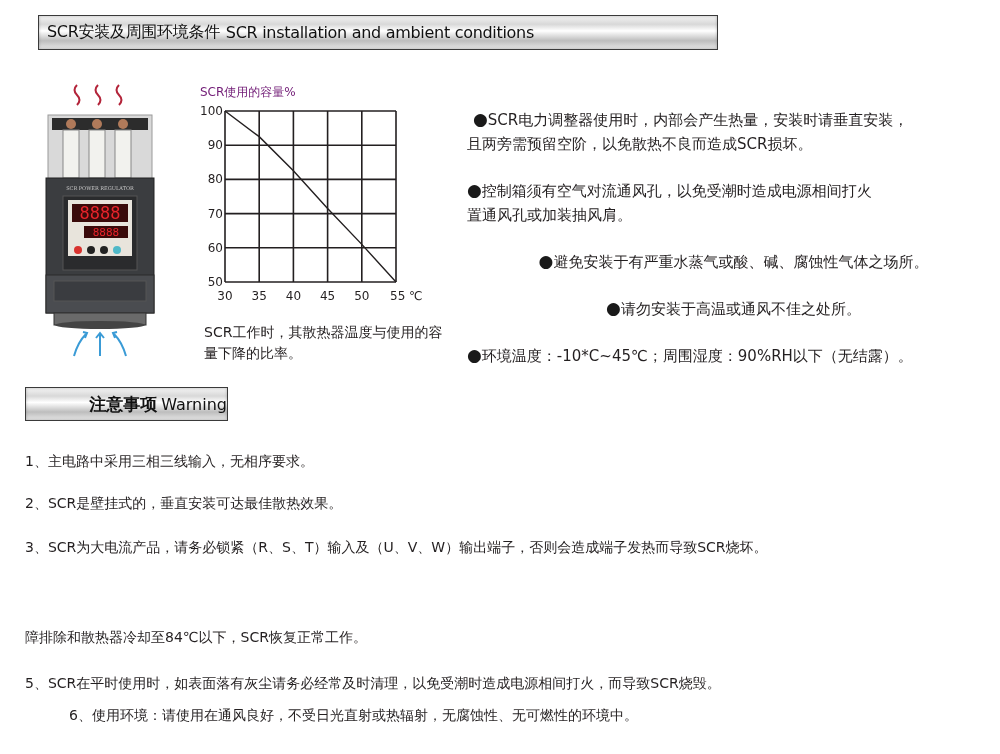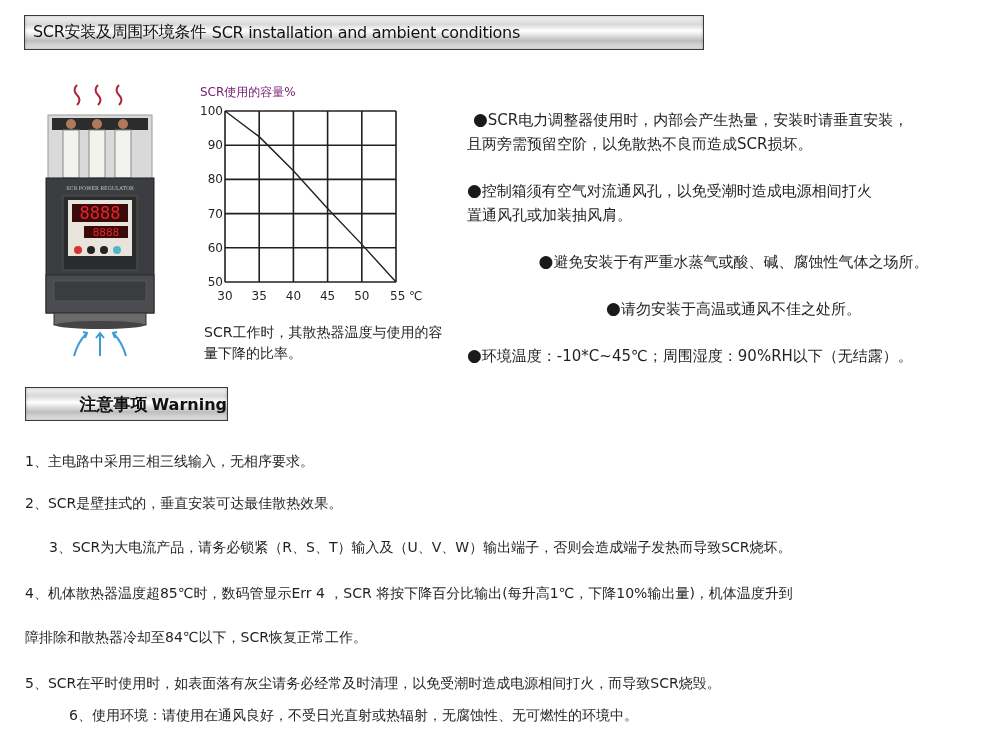--- a/index.html
+++ b/index.html
@@ -7,23 +7,23 @@
   body { position: relative; font-family: "DejaVu Sans", "Liberation Sans", sans-serif; color: #231f20; }
 
   .banner {
     position: absolute;
     border: 1px solid #3a3a3a;
     background: linear-gradient(180deg, #f4f4f4 0%, #d8d8d8 25%, #ffffff 45%, #bdbdbd 75%, #e6e6e6 100%);
     box-shadow: inset 0 0 3px rgba(0,0,0,0.25);
     display: flex; align-items: center;
     color: #111;
   }
-  .banner-top { left: 24px; top: 15px; width: 680px; height: 35px; padding-left: 8px; font-size: 16px; letter-spacing: -0.3px; }
+  .banner-top { left: 38px; top: 15px; width: 680px; height: 35px; padding-left: 8px; font-size: 16px; letter-spacing: -0.3px; }
   .banner-warn { left: 25px; top: 387px; width: 203px; height: 34px; padding-left: 10px; font-size: 17px; font-weight: bold; justify-content: flex-end; }
-  .banner-warn .en { font-weight: bold; font-size: 16px; margin-left: 4px; }
+  .banner-warn .en { font-weight: normal; font-size: 16px; margin-left: 4px; }
 
   
   .product { position: absolute; left: 40px; top: 80px; width: 120px; height: 280px; }
 
   
   .chart-title { position: absolute; left: 200px; top: 84px; font-size: 12px; color: #701a75; }
   .chart { position: absolute; left: 195px; top: 100px; width: 240px; height: 210px; }
   .chart svg text { font-family: "DejaVu Sans", "Liberation Sans", sans-serif; font-size: 12px; fill: #231f20; }
   .chart-caption { position: absolute; left: 204px; top: 322px; width: 240px; font-size: 14px; line-height: 21px; color: #231f20; }
 
@@ -155,25 +155,25 @@
   <span class="en">Warning</span>
 </div>
 
 <div class="warnings">
   <div class="warn-item" style="top:0px;">
     <span>1、主电路中采用三相三线输入，无相序要求。</span>
   </div>
   <div class="warn-item" style="top:42px;">
     <span>2、SCR是壁挂式的，垂直安装可达最佳散热效果。</span>
   </div>
-  <div class="warn-item" style="top:86px;margin-left:24px;">
+  <div class="warn-item" style="top:86px;">
     <span>3、SCR为大电流产品，请务必锁紧（R、S、T）输入及（U、V、W）输出端子，否则会造成端子发热而导致SCR烧坏。</span>
   </div>
   <div class="warn-item" style="top:132px;">
-    <span>4、机体散热器温度超85℃时，数码管显示Err 4 ，SCR 将按下降百分比输出(每升高1℃，下降10%输出量)，机体温度升到</span><br>
+    <br>
     <br>
     <span>障排除和散热器冷却至84℃以下，SCR恢复正常工作。</span>
   </div>
   <div class="warn-item" style="top:222px;">
     <span>5、SCR在平时使用时，如表面落有灰尘请务必经常及时清理，以免受潮时造成电源相间打火，而导致SCR烧毁。</span>
   </div>
   <div class="warn-item" style="top:254px;margin-left:44px;">
     <span>6、使用环境：请使用在通风良好，不受日光直射或热辐射，无腐蚀性、无可燃性的环境中。</span>
   </div>
 </div>

